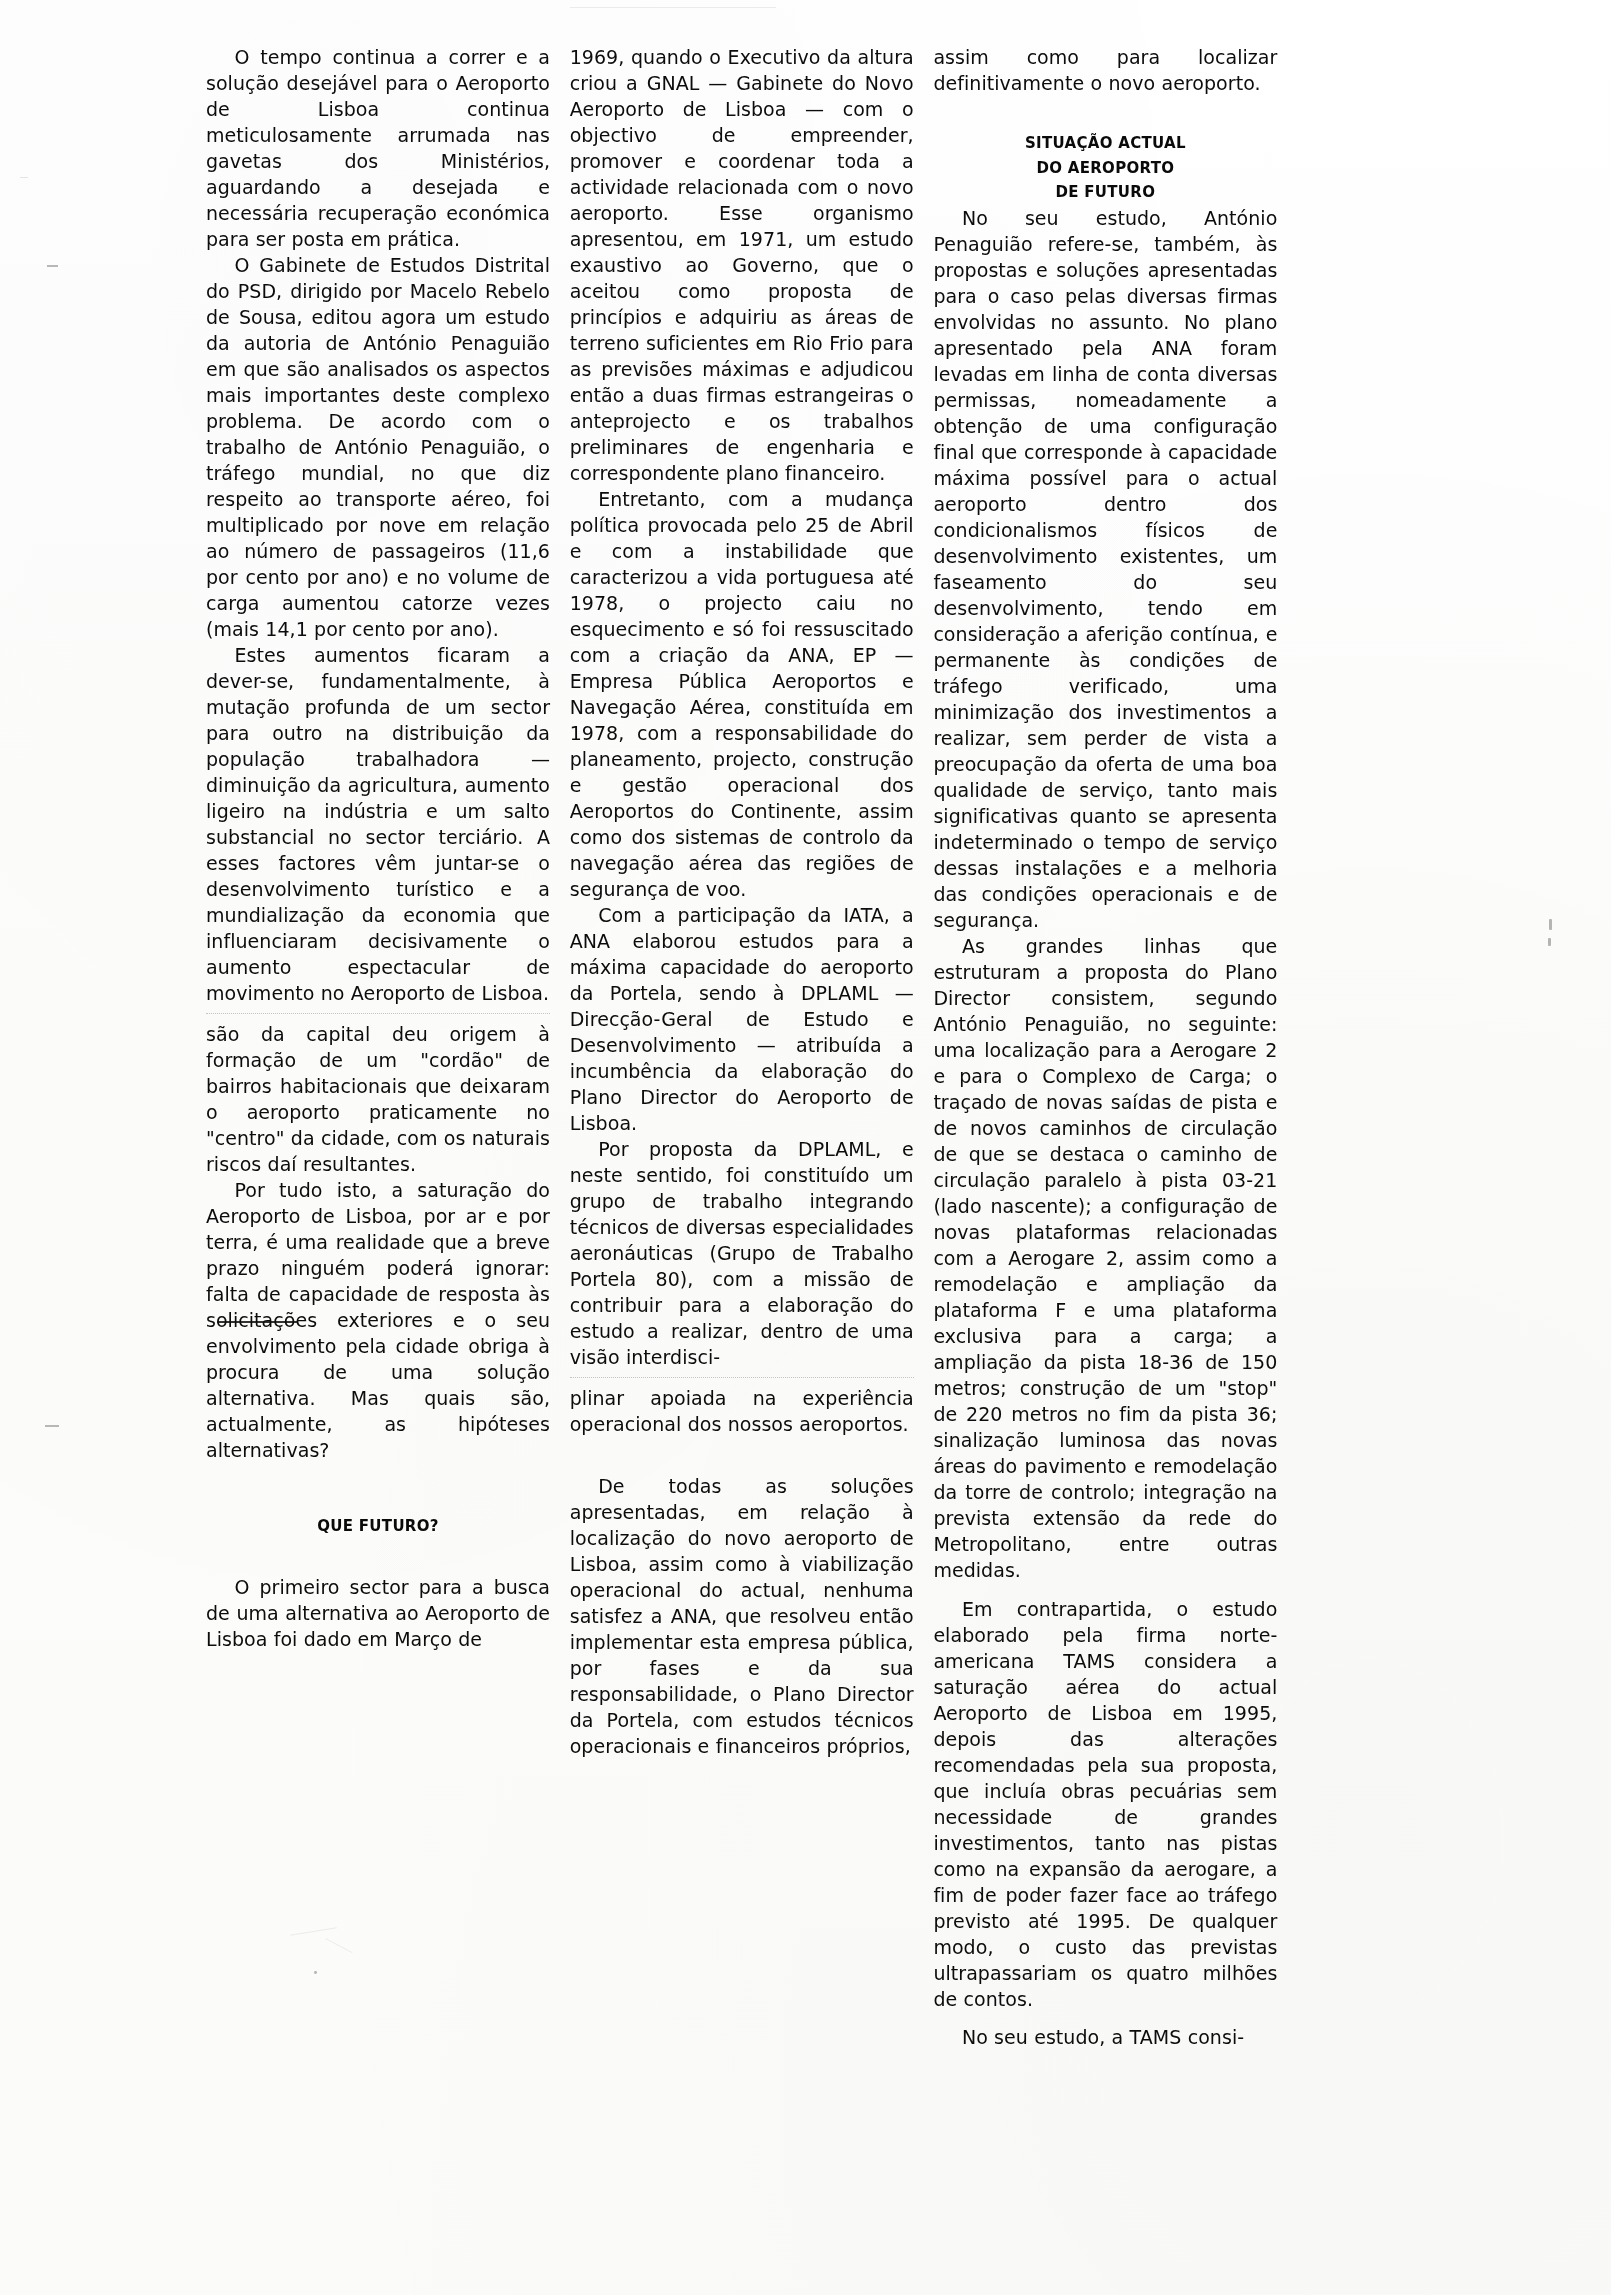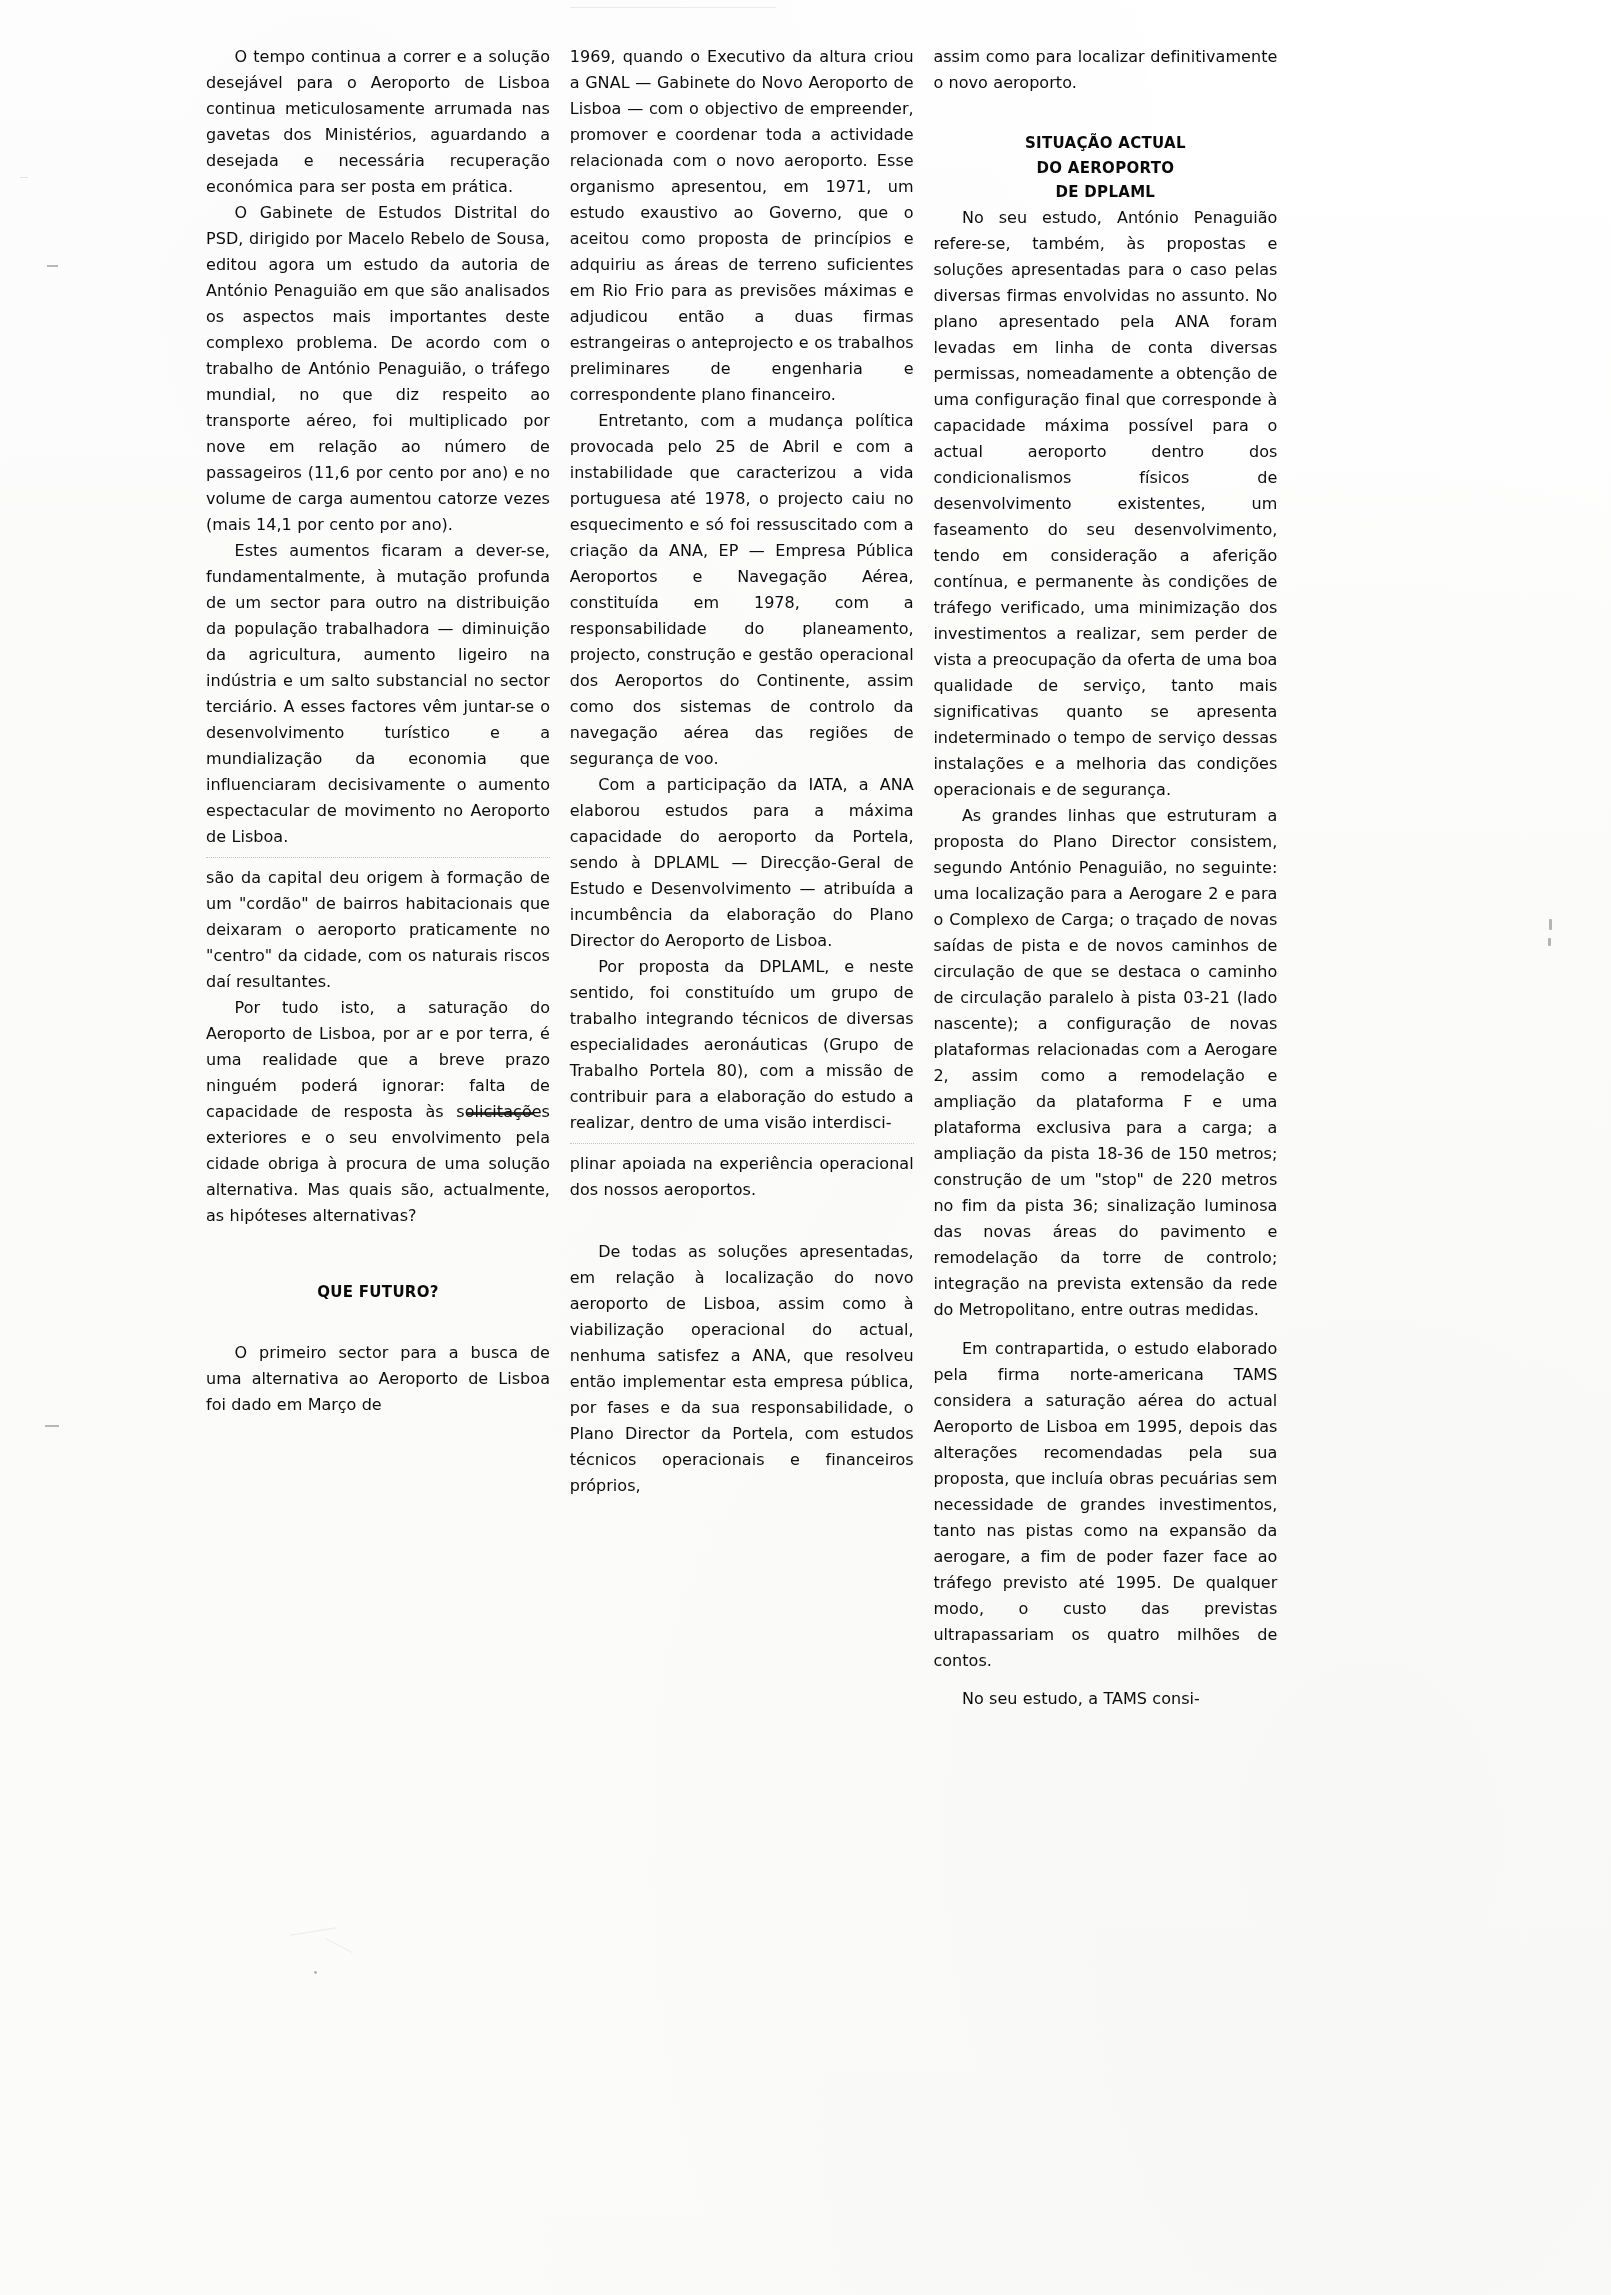--- a/index.html
+++ b/index.html
@@ -43,21 +43,21 @@
     gap: 0px;
   }
   .column {
     width: 344px;
     margin-right: 19.7px;
   }
   .column:last-child { margin-right: 16px; }
 
   .para {
     font-family: "DejaVu Sans", sans-serif;
-    font-size: 16px;
+    font-size: 19px;
     line-height: 26px;
     text-align: justify;
     text-justify: inter-word;
     color: #0c0c0c;
     margin: 0 0 0 0;
     letter-spacing: 0.05px;
     word-spacing: 0.2px;
     -webkit-font-smoothing: none;
   }
   .para.indent { text-indent: 28.5px; }
@@ -168,21 +168,21 @@
 
       <p class="para indent">De todas as soluções apresentadas, em relação à localização do novo aeroporto de Lisboa, assim como à viabilização operacional do actual, nenhuma satisfez a ANA, que resolveu então implementar esta empresa pública, por fases e da sua responsabilidade, o Plano Director da Portela, com estudos técnicos operacionais e financeiros próprios,</p>
     </div>
 
     <div class="column">
       <p class="para noindent">assim como para localizar definitivamente o novo aeroporto.</p>
 
       <div class="gap-lg"></div>
       <h2 class="heading">SITUAÇÃO ACTUAL</h2>
       <h2 class="heading">DO AEROPORTO</h2>
-      <h2 class="heading">DE DPLAML</h2>
+      <h2 class="heading">DE FUTURO</h2>
 
       <p class="para indent">No seu estudo, António Penaguião refere-se, também, às propostas e soluções apresentadas para o caso pelas diversas firmas envolvidas no assunto. No plano apresentado pela ANA foram levadas em linha de conta diversas permissas, nomeadamente a obtenção de uma configuração final que corresponde à capacidade máxima possível para o actual aeroporto dentro dos condicionalismos físicos de desenvolvimento existentes, um faseamento do seu desenvolvimento, tendo em consideração a aferição contínua, e permanente às condições de tráfego verificado, uma minimização dos investimentos a realizar, sem perder de vista a preocupação da oferta de uma boa qualidade de serviço, tanto mais significativas quanto se apresenta indeterminado o tempo de serviço dessas instalações e a melhoria das condições operacionais e de segurança.</p>
       <p class="para indent">As grandes linhas que estruturam a proposta do Plano Director consistem, segundo António Penaguião, no seguinte: uma localização para a Aerogare 2 e para o Complexo de Carga; o traçado de novas saídas de pista e de novos caminhos de circulação de que se destaca o caminho de circulação paralelo à pista 03-21 (lado nascente); a configuração de novas plataformas relacionadas com a Aerogare 2, assim como a remodelação e ampliação da plataforma F e uma plataforma exclusiva para a carga; a ampliação da pista 18-36 de 150 metros; construção de um "stop" de 220 metros no fim da pista 36; sinalização luminosa das novas áreas do pavimento e remodelação da torre de controlo; integração na prevista extensão da rede do Metropolitano, entre outras medidas.</p>
 
       <div class="gap-sm"></div>
 
       <p class="para indent">Em contrapartida, o estudo elaborado pela firma norte-americana TAMS considera a saturação aérea do actual Aeroporto de Lisboa em 1995, depois das alterações recomendadas pela sua proposta, que incluía obras pecuárias sem necessidade de grandes investimentos, tanto nas pistas como na expansão da aerogare, a fim de poder fazer face ao tráfego previsto até 1995. De qualquer modo, o custo das previstas ultrapassariam os quatro milhões de contos.</p>
 
       <div class="gap-sm"></div>
 

